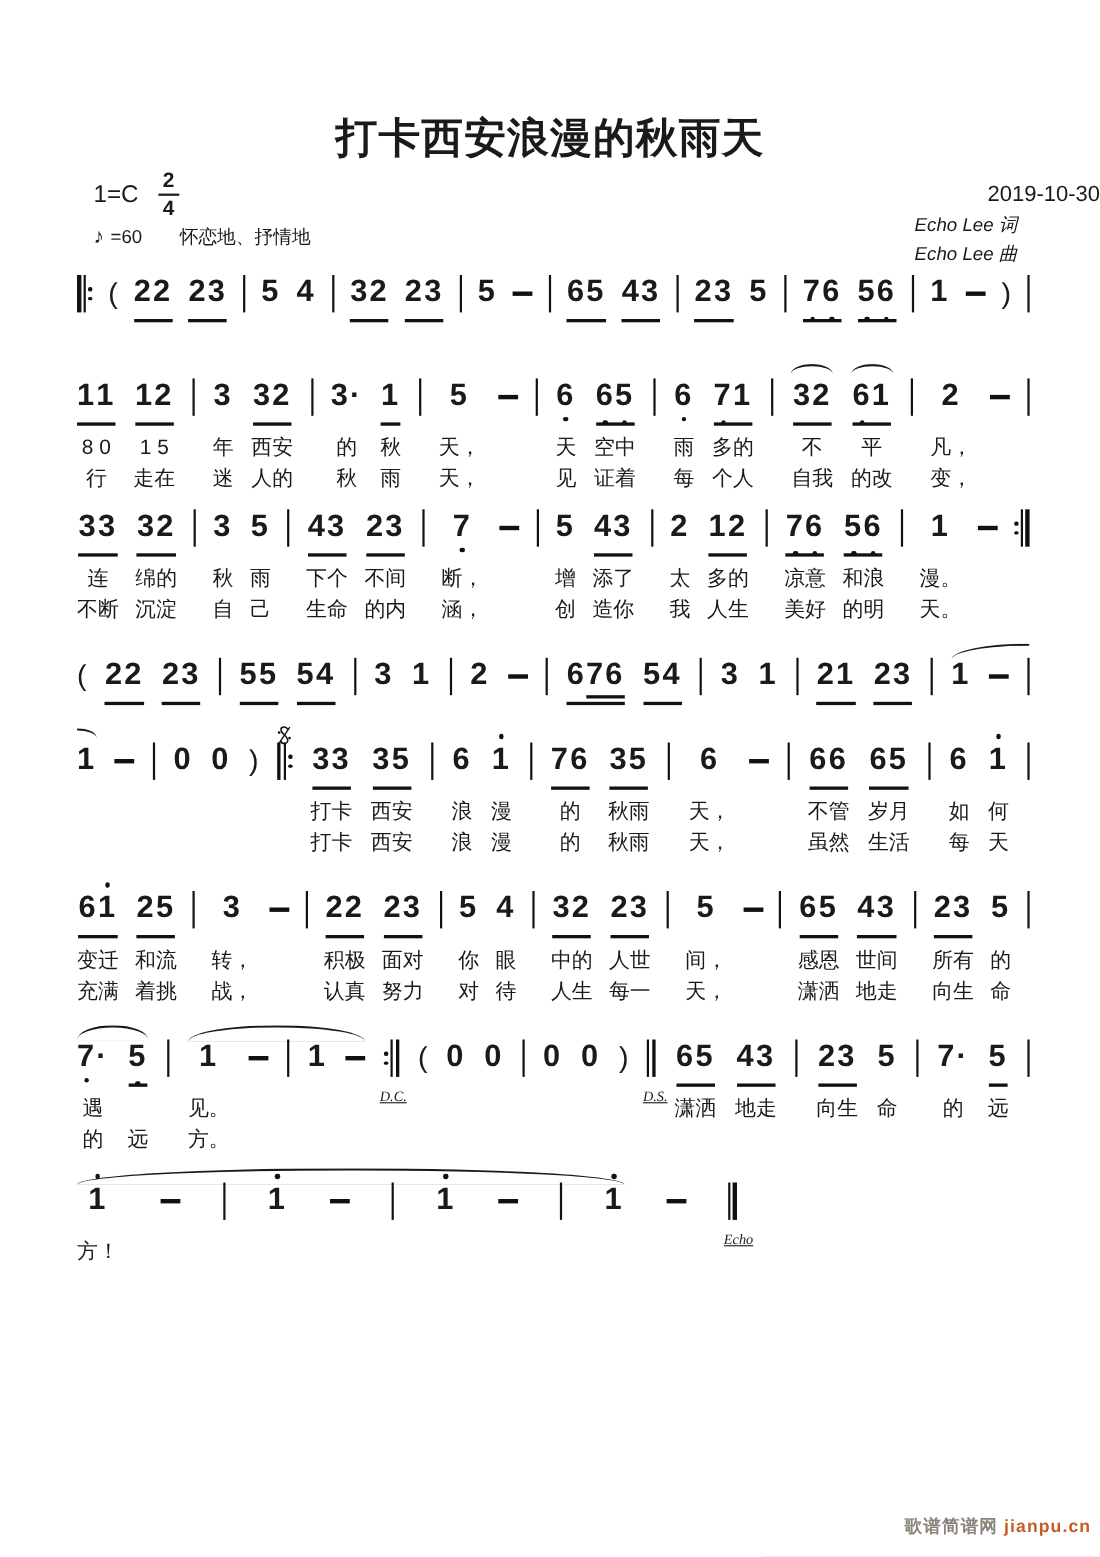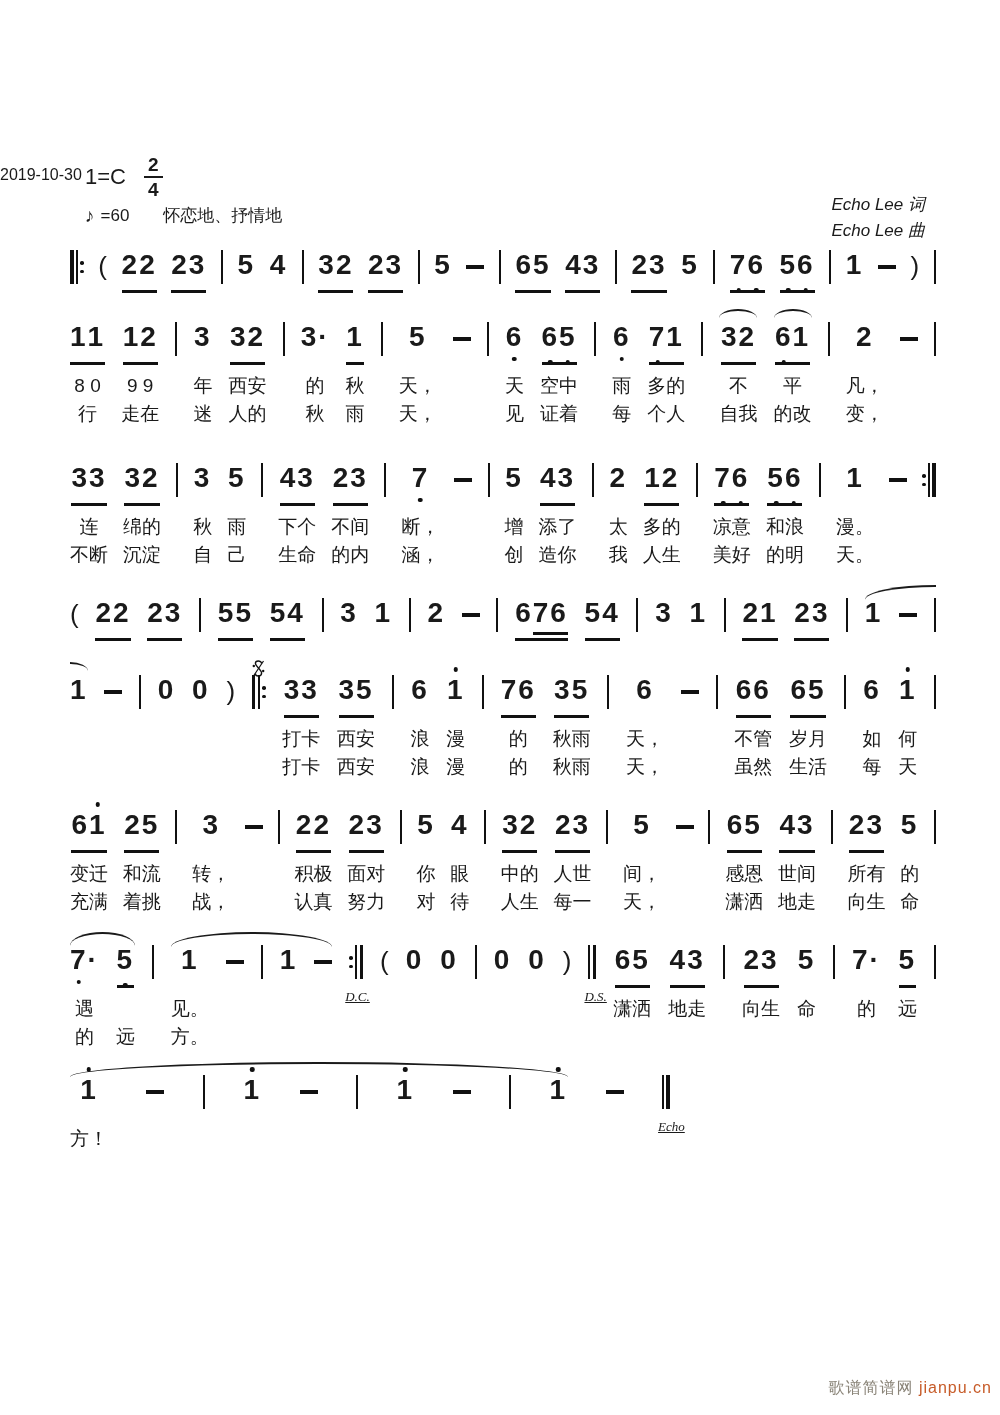--- a/index.html
+++ b/index.html
@@ -9,21 +9,21 @@
     font-family:"Liberation Sans", sans-serif;
     overflow:hidden;
   }
   
   .title {
     position:absolute; top:100px; left:0; width:100%;
     text-align:center; font-size:38px; font-weight:bold; letter-spacing:1px;
   }
   .date {
     position:absolute; top:166px; left:0; width:100%;
-    text-align:left; font-size:16px;
+    text-align:right; font-size:20px;
   }
   .keysig {
     position:absolute; top:155px; left:85px;
     display:flex; align-items:center; gap:18px;
     font-size:22px; font-weight:normal;text-align:right;
   }
   .frac { display:inline-flex; flex-direction:column; align-items:center; line-height:1; font-weight:bold; font-size:19px; }
   .frac .num { border-bottom:2px solid #1a1a1a; padding:0 4px 2px; }
   .frac .den { padding-top:2px; }
   .tempo {
@@ -31,21 +31,21 @@
     font-size:17px; display:flex; align-items:center; gap:6px;
   }
   .tempo .nq { font-size:19px; }
   .tempo .expr { margin-left:28px; }
   .credits {
     position:absolute; top:192px; right:75px;
     text-align:right; font-size:17px; line-height:1.55;font-style:italic;
   }
   
   .system { position:absolute; left:70px; width:866px; }
-  .sys1 { top:234px; } .sys2 { top:306px; } .sys3 { top:447px; }
+  .sys1 { top:234px; } .sys2 { top:328px; } .sys3 { top:447px; }
   .sys4 { top:582px; } .sys5 { top:659px; } .sys6 { top:794px; }
   .sys7 { top:929px; } .sys8 { top:1059px; width:600px; }
   .note-row {
     position:relative; display:flex; justify-content:space-between;
     align-items:flex-start; padding-top:16px;
   }
   .tok { display:flex; flex-direction:column; align-items:center; position:relative; }
   .nslot { height:42px; display:flex; align-items:flex-start; }
   .ng {
     font-size:28px; font-weight:bold; line-height:30px;
@@ -85,30 +85,31 @@
   .arc.close { border-radius:0 100% 0 0 / 0 100% 0 0; }
   .mark-above { position:absolute; top:-15px; left:0; }
   .mark-below {
     position:absolute; top:44px; left:-4px;
     font-size:13px; font-style:italic;
     font-family:"Liberation Serif", serif; font-weight:normal;text-decoration:underline;
   }
   
   .watermark {
     position:absolute; top:1378px; right:8px;
-    font-size:16px; letter-spacing:1px;
+    font-size:16px; letter-spacing:1px;font-weight:bold;
   }
   .watermark .site { color:#8a8478; }
   .watermark .url  { color:#c75b28; }
 </style>
 </head>
 <body>
 
 <div class="page">
 
+  <div class="title">打卡西安浪漫的秋雨天</div>
   <div class="date">2019-10-30</div>
 
   <div class="keysig">
     <span>1=C</span>
     <span class="frac">
       <span class="num">2</span>
       <span class="den">4</span>
     </span>
   </div>
 
@@ -280,21 +281,21 @@
             <div class="nslot">
               <span class="ng u1"><span class="ch">1</span><span class="ch">1</span></span>
             </div>
             <span class="ly ly1">8 0</span>
             <span class="ly ly2">行</span>
           </div>
           <div class="tok">
             <div class="nslot">
               <span class="ng u1"><span class="ch">1</span><span class="ch">2</span></span>
             </div>
-            <span class="ly ly1">9 9</span>
+            <span class="ly ly1">1 5</span>
             <span class="ly ly2">走在</span>
           </div>
           <div class="tok">
             <div class="nslot">
               <span class="bar"></span>
             </div>
           </div>
           <div class="tok">
             <div class="nslot">
               <span class="ng"><span class="ch">3</span></span>

